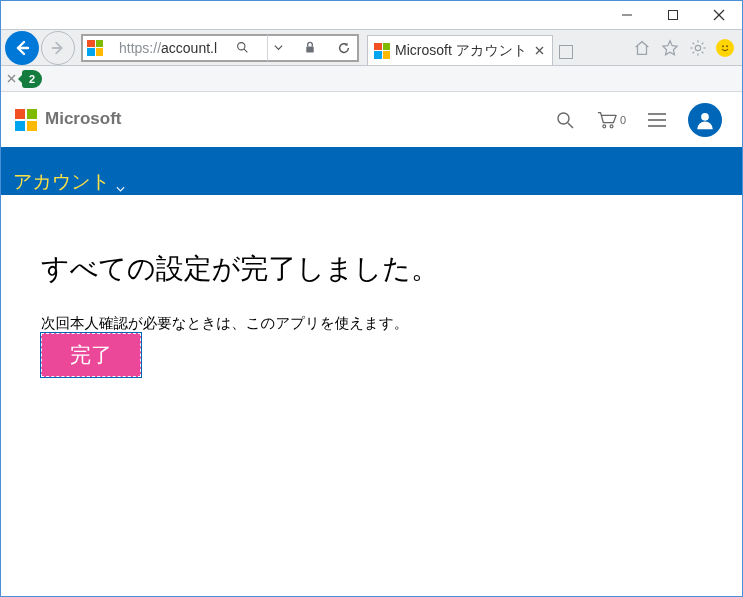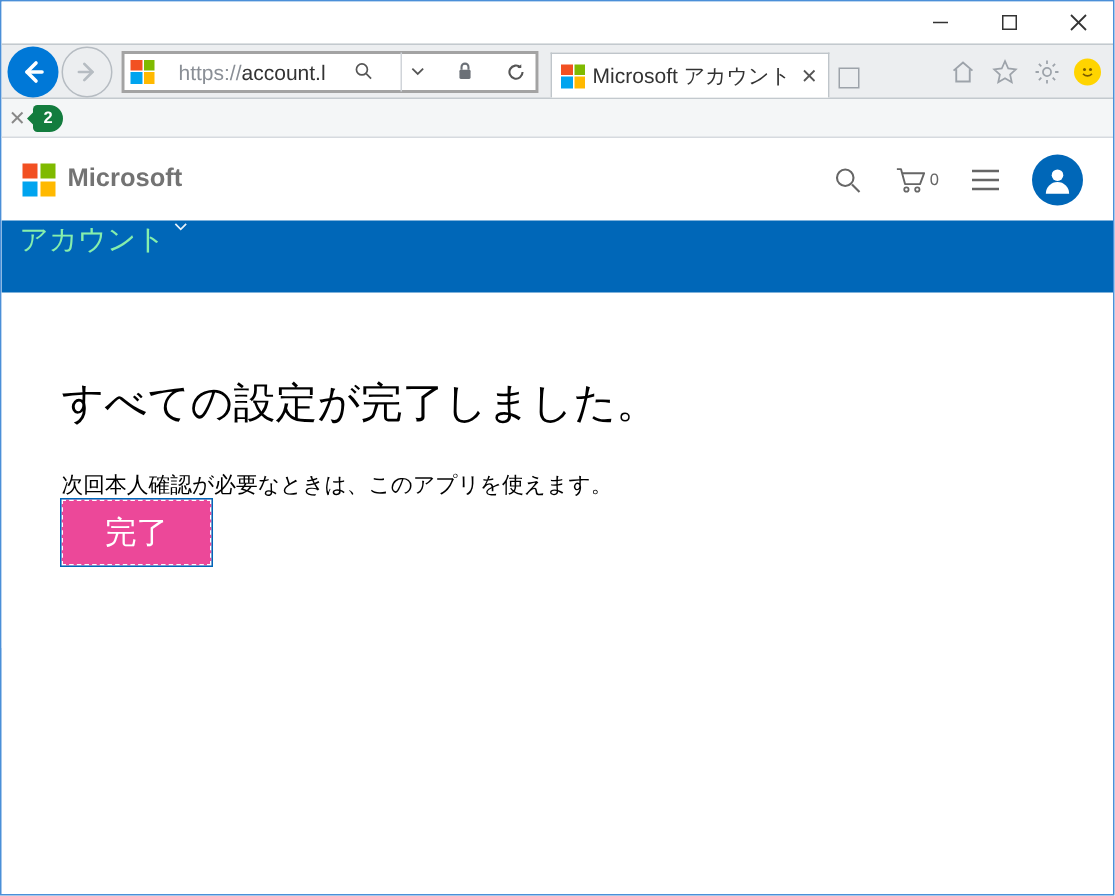--- a/index.html
+++ b/index.html
@@ -198,23 +198,23 @@
     .cart-count { font-size:11px; color:#666; }
     .avatar {
       width: 34px; height:34px; border-radius:50%;
       background:#0067b8;
       display:flex; align-items:center; justify-content:center;
       color:#fff;
     }
     .blue-bar {
       height: 48px;
       background: #0067b8;
-      color:#86efac;
+      color:#fde047;
       display:flex;
-      align-items:flex-start;
+      align-items:flex-end;
       padding: 0 12px;
       gap:6px;
       font-size: 19px;
     }
     .blue-bar .caret { font-size:10px; opacity:.9; }
     .content {
       padding: 55px 40px;
     }
     .headline {
       font-size: 28px;

